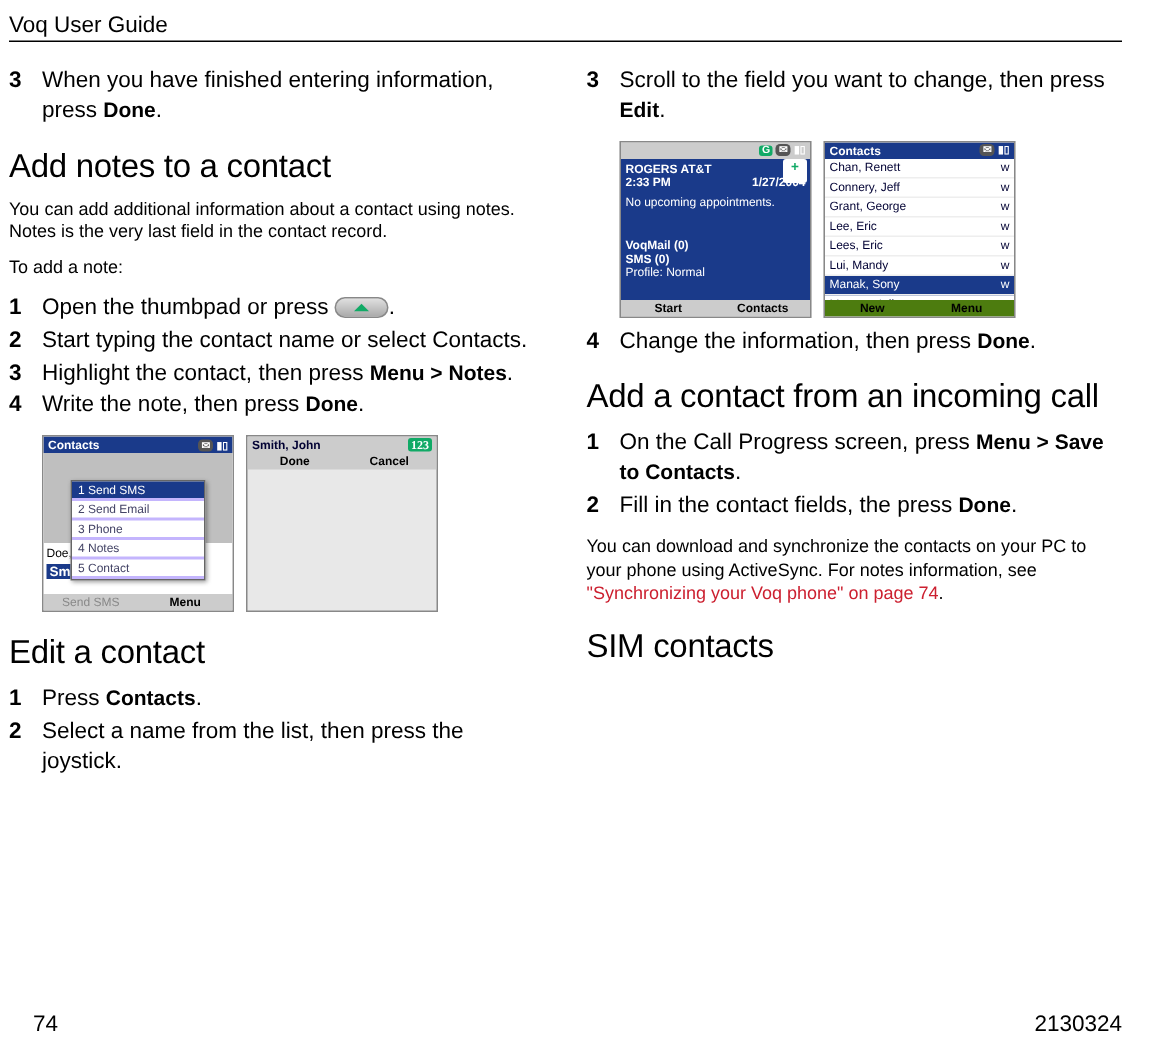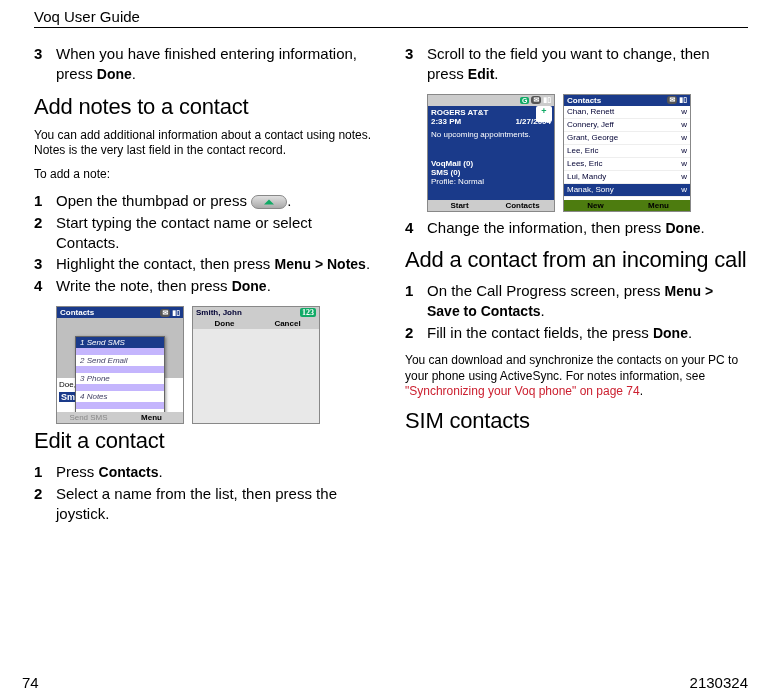--- a/index.html
+++ b/index.html
@@ -1,46 +1,46 @@
 <!DOCTYPE html>
 <html><head>
 <meta charset="utf-8">
 <style>
   * { margin: 0; padding: 0; box-sizing: border-box; }
   body { font-family: Arial, Helvetica, sans-serif; background: #fff; color: #000; width: 770px; height: 697px; position: relative; }
-  .page { width: 770px; padding: 8px 22px 10px 34px; }
+  .page { width: 770px; padding: 8px 22px 10px 6px; }
   .header-row { display: flex; justify-content: space-between; align-items: baseline; border-bottom: 1px solid #000; padding-bottom: 2px; margin-bottom: 10px; }
   .header-left { font-size: 15px; font-family: "Arial Narrow", Arial, sans-serif; font-stretch: condensed; }
   .cols { display: flex; gap: 28px; }
   .col { flex: 1; min-width: 0; }
   ol.steps { list-style: none; padding-left: 0; margin-top: 6px; margin-bottom: 10px; }
   ol.steps li { display: flex; align-items: flex-start; font-size: 15px; line-height: 1.32; margin-bottom: 2px; font-family: "Arial Narrow", Arial, sans-serif; font-stretch: condensed; }
   ol.steps li .num { font-weight: bold; width: 22px; flex: 0 0 22px; }
   ol.steps li .txt { flex: 1; }
   .bold { font-weight: bold; font-family: Arial, sans-serif; font-stretch: normal; font-size: 14px; }
-  h2.section { font-size: 22px; font-weight: normal; font-family: "Arial Narrow", Arial, sans-serif; font-stretch: condensed; letter-spacing: -0.2px; margin-bottom: 8px; }
+  h2.section { font-size: 22px; font-weight: normal; font-family: "Arial Narrow", Arial, sans-serif; font-stretch: condensed; letter-spacing: -0.2px; margin-top: 14px; margin-bottom: 8px; }
   p.body { font-size: 12px; line-height: 1.32; font-family: "Arial Narrow", Arial, sans-serif; font-stretch: condensed; margin-bottom: 8px; }
   .link { color: #cc2030; }
   .footer-row { position: absolute; bottom: 6px; left: 22px; right: 22px; display: flex; justify-content: space-between; font-size: 15px; font-family: "Arial Narrow", Arial, sans-serif; font-stretch: condensed; }
   .screenshots-row { display: flex; gap: 8px; margin-left: 22px; margin-top: 4px; margin-bottom: 4px; }
   .phone-screen { width: 128px; border: 1px solid #888; font-size: 9px; overflow: hidden; background: #e8e8e8; }
   .phone-top { background: #1a3a8a; color: #fff; font-weight: bold; padding: 1px 3px; font-size: 8px; display: flex; justify-content: space-between; align-items: center; }
   .phone-bottom { display: flex; }
   .phone-bottom div { flex: 1; text-align: center; font-size: 8px; padding: 1px 0; }
   .phone-body { background: #fff; height: 94px; position: relative; overflow: hidden; }
   .thumb-icon { display: inline-block; width: 36px; height: 14px; background: linear-gradient(#e0e0e0,#aaa); border: 1px solid #888; border-radius: 8px; vertical-align: middle; position: relative; }
   .thumb-icon::after { content:""; position:absolute; left:50%; top:50%; transform:translate(-50%,-50%); width:0;height:0; border-left:5px solid transparent; border-right:5px solid transparent; border-bottom:5px solid #1a6; }
   .sig-icon { font-size:7px; }
   .status-icons { display:flex; gap:2px; align-items:center; }
   .status-pill { background:#555; border-radius:3px; padding:0 2px; font-size:7px; color:#fff; }
   .contact-row { font-size:8px; padding:0 3px; color:#003; border-bottom:1px solid #eee; display:flex; justify-content:space-between; line-height:12px; }
   .contact-row.sel { background:#1a3a8a; color:#fff; }
   .blue-bg { background:#1a3a8a; color:#fff; }
   .menu-popup { position:absolute; left:18px; top:18px; width:90px; background:#fff; border:1px solid #666; font-size:8px; box-shadow:1px 1px 3px rgba(0,0,0,.4);}
-  .menu-popup div { padding:1px 4px; border-bottom:7px solid #c4b5fd; color:#446;font-style:italic; }
+  .menu-popup div { padding:1px 4px; border-bottom:2px solid #c4b5fd; color:#446; }
   .menu-popup div.sel { background:#1a3a8a; color:#fff; }
   .grey-block { position:absolute; left:0; right:0; top:0; height:60px; background:#bfbfbf; }
 </style>
 </head>
 <body>
 
 <div class="page">
   <div class="header-row">
     <span class="header-left">Voq User Guide</span>
     <span></span>

